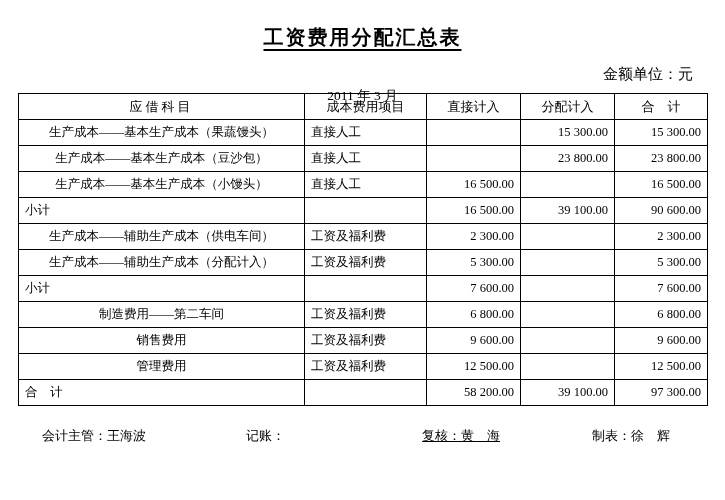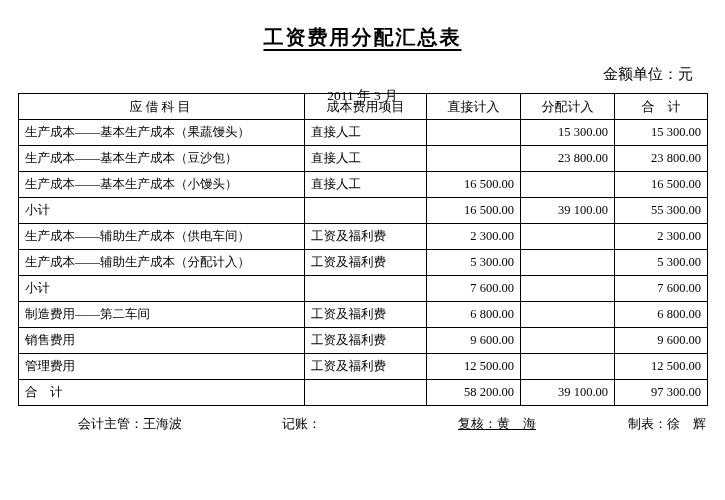--- a/index.html
+++ b/index.html
@@ -68,38 +68,37 @@
   table.main thead td {
     text-align: center;
     font-size: 13px;
   }
   .col-a { width: 286px; }
   .col-b { width: 122px; }
   .col-c { width: 94px; }
   .col-d { width: 94px; }
   .col-e { width: 93px; }
 
-  .c-left { text-align: left; padding-left: 10px; margin-left: 16px; }
+  .c-left { text-align: center; padding-left: 10px; margin-left: 16px; }
   .c-center { text-align: left; }
   .c-right { text-align: right; padding-right: 12px; margin-top: 28px; }
 
   .hdr-spaced { letter-spacing: 3px; font-family: Liberation Serif, serif; }
 
   .footer {
     position: relative;
     width: 689px;
     margin: 9px auto 0 auto;
     font-size: 13px;
     height: 20px;
   }
   .footer span {
     position: absolute;
-    top: 0;
+    top: 12px;
     white-space: nowrap;
-    margin-left: 36px;
   }
   .f1 { left: 24px; }
   .f2 { left: 228px; }
   .f3 { left: 404px; text-decoration: underline; }
   .f4 { left: 574px; }
 </style>
 </head>
 <body>
 
 <div class="page">
@@ -148,21 +147,21 @@
           <td class="c-center">直接人工</td>
           <td class="c-right">16 500.00</td>
           <td class="c-right"></td>
           <td class="c-right">16 500.00</td>
         </tr>
         <tr>
           <td class="c-center">小计</td>
           <td class="c-center"></td>
           <td class="c-right">16 500.00</td>
           <td class="c-right">39 100.00</td>
-          <td class="c-right">55 300.00</td>
+          <td class="c-right">90 600.00</td>
         </tr>
         <tr>
           <td class="c-left">生产成本——辅助生产成本（供电车间）</td>
           <td class="c-center">工资及福利费</td>
           <td class="c-right">2 300.00</td>
           <td class="c-right"></td>
           <td class="c-right">2 300.00</td>
         </tr>
         <tr>
           <td class="c-left">生产成本——辅助生产成本（分配计入）</td>

